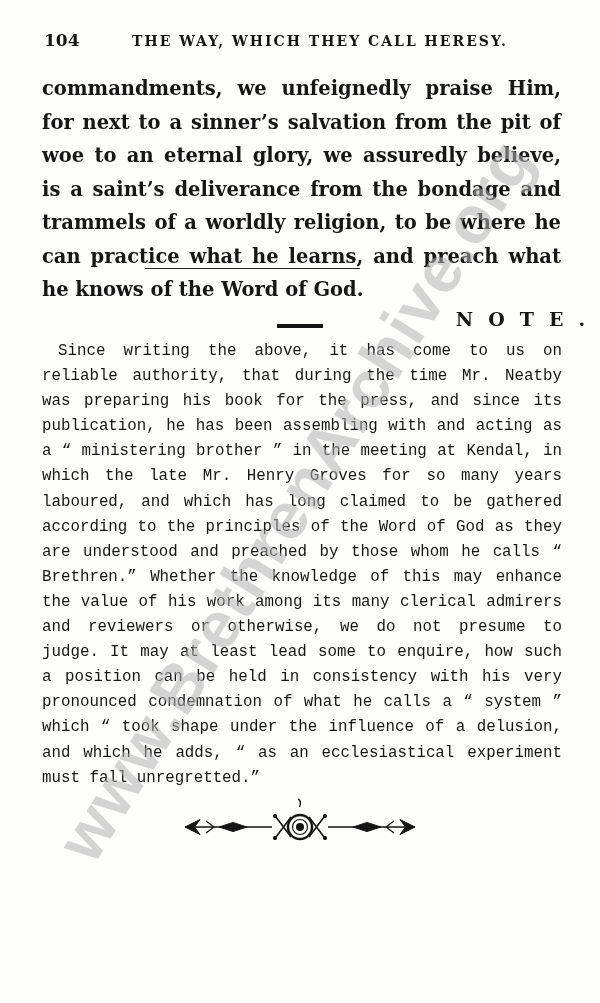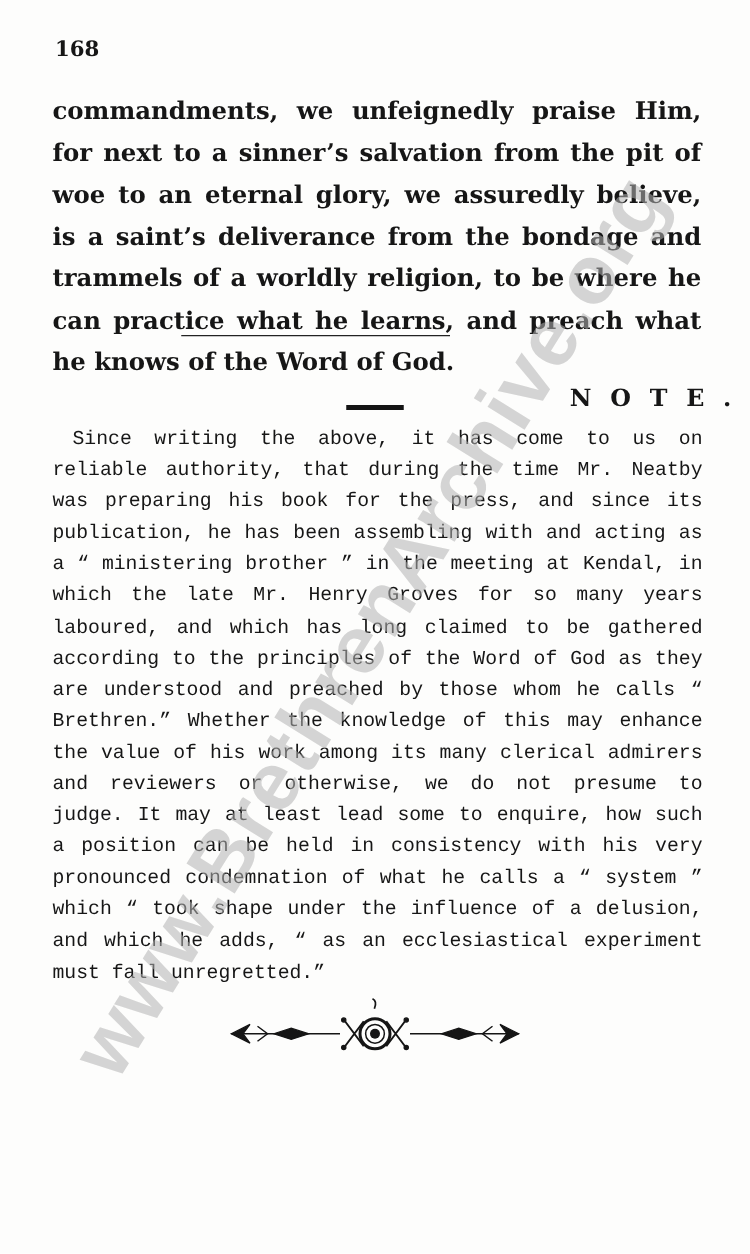--- a/index.html
+++ b/index.html
@@ -65,21 +65,22 @@
     pointer-events:none;
     z-index:4;
   }
 </style>
 </head>
 <body>
 
 <div class="page">
 
   <div class="header">
-    <span class="page-number">168</span>
+    <span class="page-number">104</span>
+    <span class="running-title">THE WAY, WHICH THEY CALL HERESY.</span>
   </div>
 
   <p class="body-paragraph">commandments, we unfeignedly praise Him, for next to a sinner’s salvation from the pit of woe to an eternal glory, we assuredly believe, is a saint’s deliverance from the bondage and trammels of a worldly religion, to be where he can practice what he learns, and preach what he knows of the Word of God.</p>
 
   <div class="section-rule"></div>
 
   <div class="note-heading">NOTE.</div>
   <div class="note-underline"></div>
 
   <p class="note-paragraph">Since writing the above, it has come to us on reliable authority, that during the time Mr. Neatby was preparing his book for the press, and since its publication, he has been assembling with and acting as a “ ministering brother ” in the meeting at Kendal, in which the late Mr. Henry Groves for so many years laboured, and which has long claimed to be gathered according to the principles of the Word of God as they are understood and preached by those whom he calls “ Brethren.”  Whether the knowledge of this may enhance the value of his work among its many clerical admirers and reviewers or otherwise, we do not presume to judge.  It may at least lead some to enquire, how such a position can be held in consistency with his very pronounced condemnation of what he calls a “ system ” which “ took shape under the influence of a delusion, and which he adds, “ as an ecclesiastical experiment must fall unregretted.”</p>

